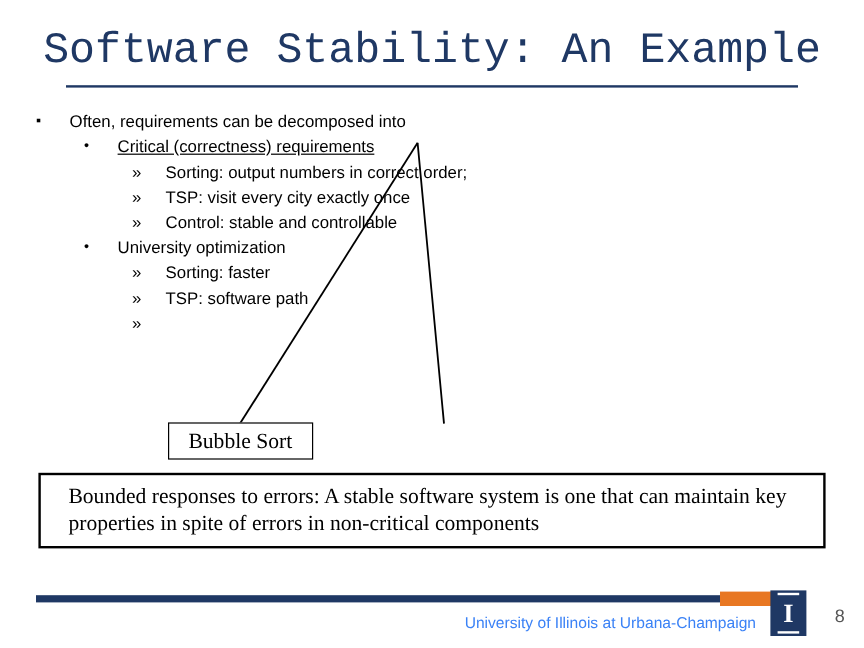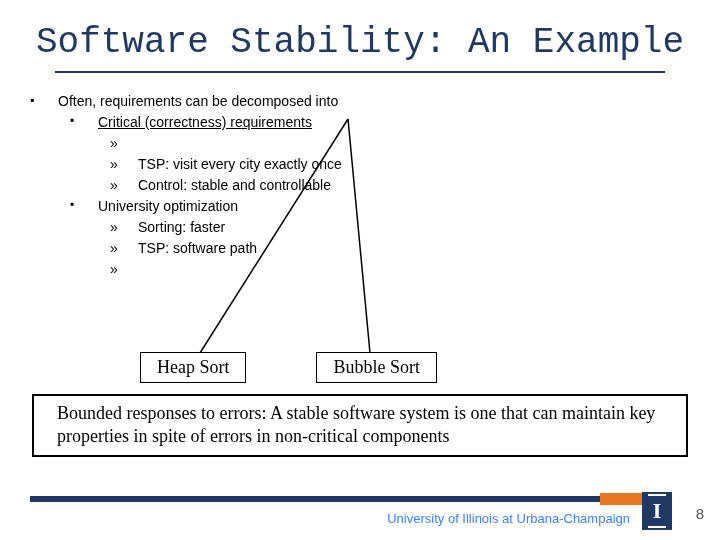--- a/index.html
+++ b/index.html
@@ -143,20 +143,21 @@
   <div class="lvl1">
     <span class="bullet">▪</span>
     <span>Often, requirements can be decomposed into</span>
   </div>
   <div class="lvl2">
     <span class="bullet">•</span>
     <span class="underline">Critical (correctness) requirements</span>
   </div>
   <div class="lvl3">
     <span class="bullet">»</span>
+    <span>Sorting: output numbers in correct order;</span>
   </div>
   <div class="lvl3">
     <span class="bullet">»</span>
     <span>TSP: visit every city exactly once</span>
   </div>
   <div class="lvl3">
     <span class="bullet">»</span>
     <span>Control: stable and controllable</span>
   </div>
   <div class="lvl2">
@@ -175,21 +176,20 @@
     <span class="bullet">»</span>
   </div>
 </div>
 
 <svg class="connector-svg" width="720" height="540">
   <line x1="348" y1="119" x2="200" y2="353" stroke="#000" stroke-width="1.5"></line>
   <line x1="348" y1="119" x2="370" y2="353" stroke="#000" stroke-width="1.5"></line>
 </svg>
 
 <div class="boxes-row">
-  <div class="sort-box">Heap Sort</div>
   <div class="sort-box">Bubble Sort</div>
 </div>
 
 <div class="definition-box">Bounded responses to errors: A stable software system is one that can maintain key properties in spite of errors in non-critical components</div>
 
 <div class="footer-bar"></div>
 <div class="footer-text">University of Illinois at Urbana-Champaign</div>
 <div class="logo">
   <span class="logo-inner">I</span>
 </div>

